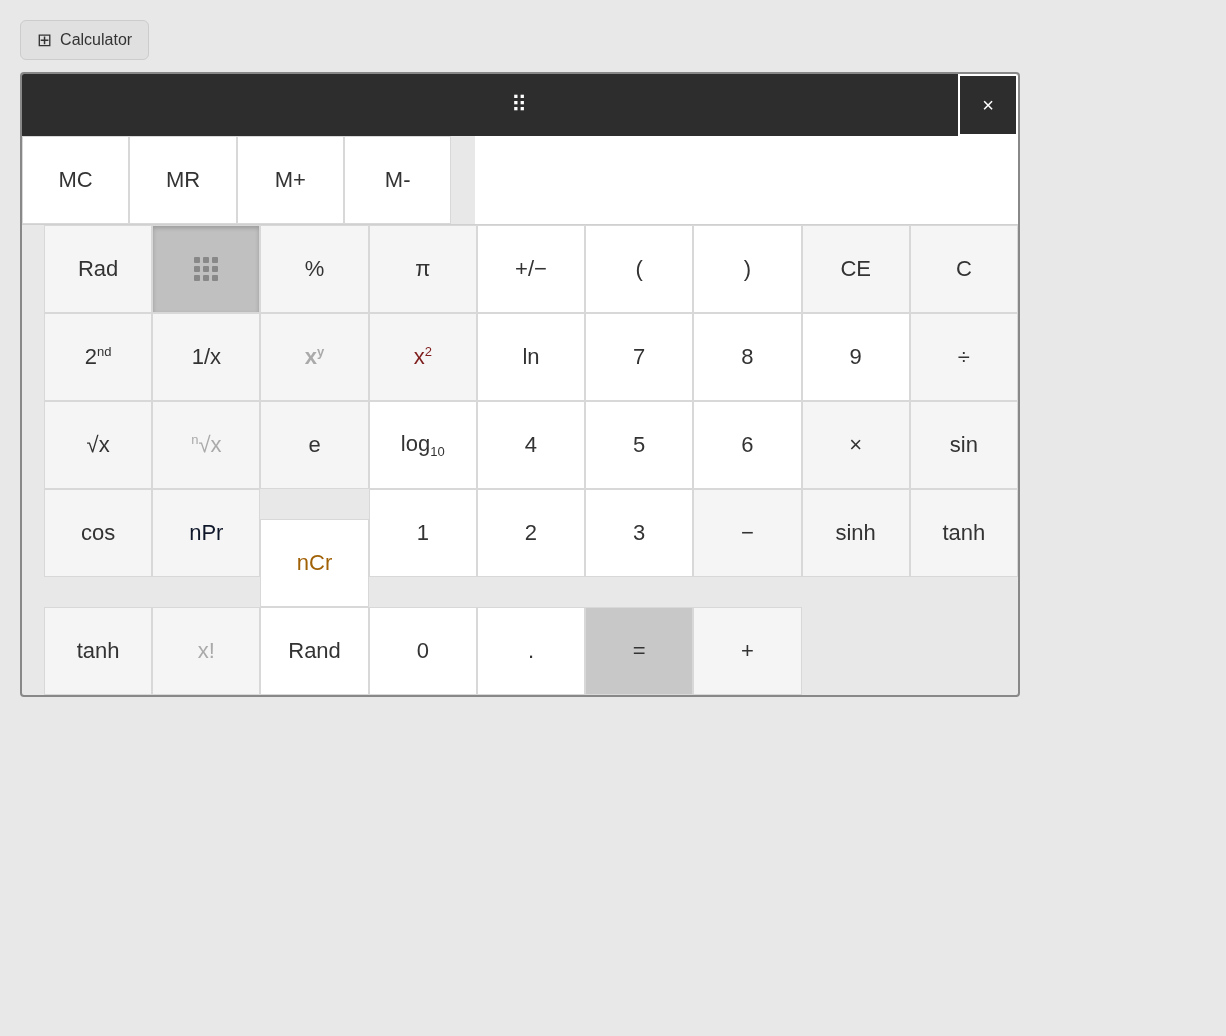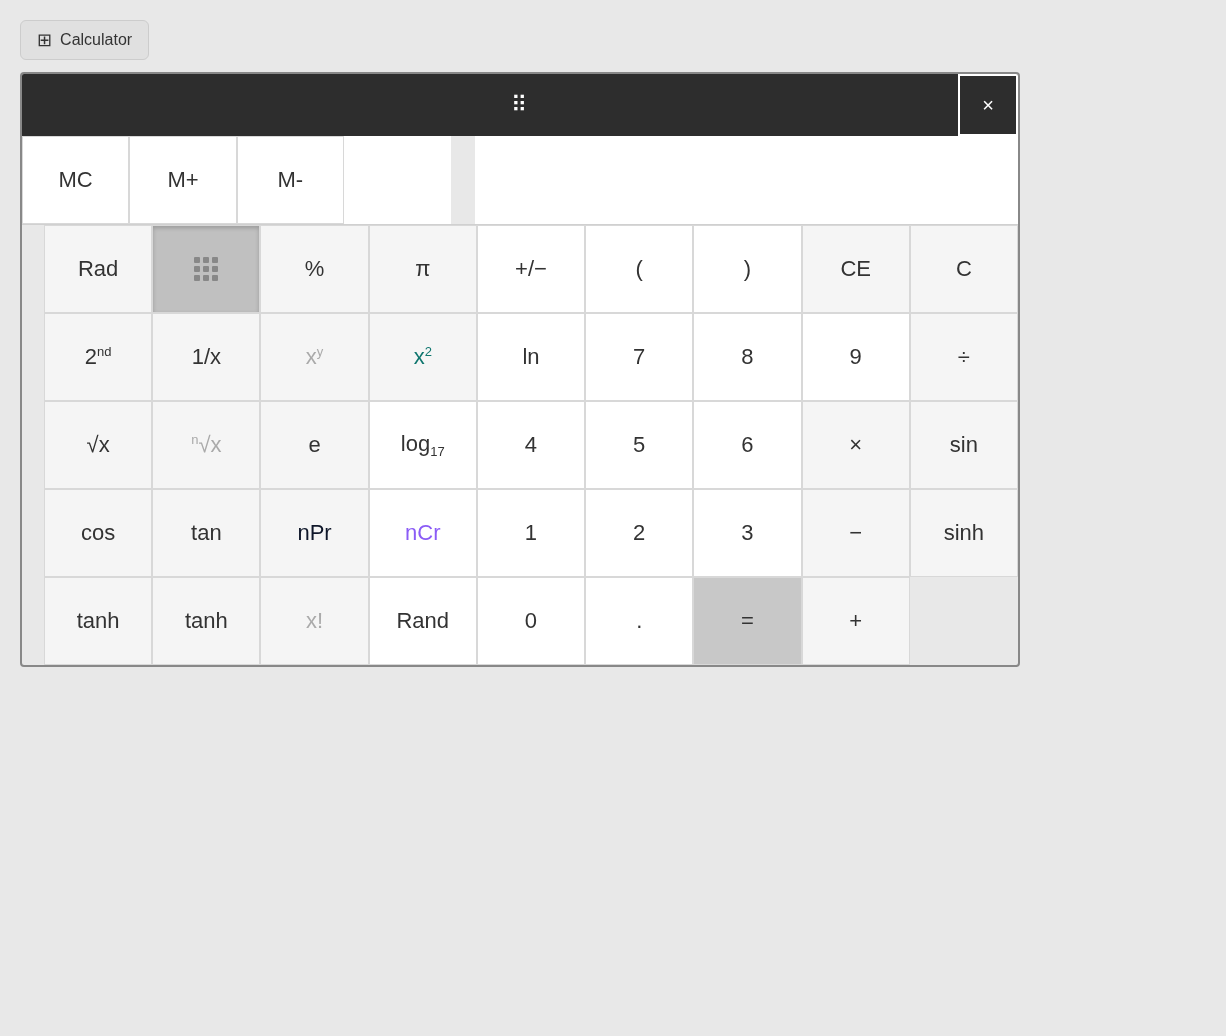--- a/index.html
+++ b/index.html
@@ -145,20 +145,21 @@
 <div class="calculator">
 
   <div class="calc-header">
     <span class="grid-icon">⠿</span>
     <button class="close-btn">×</button>
   </div>
 
   <div class="memory-row">
     <div class="mem-cells">
       <button class="mem-btn">MC</button>
+      <button class="mem-btn">MR</button>
       <button class="mem-btn">M+</button>
       <button class="mem-btn">M-</button>
     </div>
     <div class="empty-area"></div>
   </div>
 
   <div class="calc-grid" id="calc-grid">
   <button class="calc-btn light-gray">Rad</button>
       <button class="calc-btn active-btn">
         <span style="display:grid;grid-template-columns:repeat(3,6px);gap:3px;pointer-events:none;">
@@ -178,49 +179,48 @@
       <button class="calc-btn white-bg">+/−</button>
       <button class="calc-btn white-bg">(</button>
       <button class="calc-btn white-bg">)</button>
       <button class="calc-btn light-gray">CE</button>
       <button class="calc-btn light-gray">C</button>
       <button class="calc-btn light-gray">
         <span>2<sup style="font-size:13px">nd</sup></span>
       </button>
       <button class="calc-btn light-gray">1/x</button>
       <button class="calc-btn light-gray">
-        <span style="color: rgb(170, 170, 170);">x<sup style="font-size:13px">y</sup></span>
-      </button>
-      <button class="calc-btn light-gray">
-        <span style="color: #0f766e;">x<sup style="font-size:13px">2</sup></span>
+        <span style="color: rgb(170, 170, 170); font-weight: bold;">x<sup style="font-size:13px">y</sup></span>
+      </button>
+      <button class="calc-btn light-gray">
+        <span style="color: #7f1d1d;">x<sup style="font-size:13px">2</sup></span>
       </button>
       <button class="calc-btn white-bg">ln</button>
       <button class="calc-btn white-bg">7</button>
       <button class="calc-btn white-bg">8</button>
       <button class="calc-btn white-bg">9</button>
       <button class="calc-btn light-gray">÷</button>
       <button class="calc-btn light-gray">
         <span>√x</span>
       </button>
       <button class="calc-btn light-gray">
         <span><sup style="font-size:13px;color:#aaa">n</sup><span style="color:#aaa">√x</span></span>
       </button>
       <button class="calc-btn light-gray">e</button>
       <button class="calc-btn white-bg">
-        <span>log<sub style="font-size:13px">17</sub></span>
+        <span>log<sub style="font-size:13px">10</sub></span>
       </button>
       <button class="calc-btn white-bg">4</button>
       <button class="calc-btn white-bg">5</button>
       <button class="calc-btn white-bg">6</button>
       <button class="calc-btn light-gray">×</button>
       <button class="calc-btn light-gray">sin</button>
       <button class="calc-btn light-gray">cos</button>
-      <button class="calc-btn light-gray">tan</button>
       <button class="calc-btn light-gray" style="color: #0f172a;">nPr</button>
-      <button class="calc-btn white-bg" style="color: #8b5cf6;">nCr</button>
+      <button class="calc-btn white-bg" style="color: #a16207; margin-top: 30px;">nCr</button>
       <button class="calc-btn white-bg">1</button>
       <button class="calc-btn white-bg">2</button>
       <button class="calc-btn white-bg">3</button>
       <button class="calc-btn light-gray">−</button>
       <button class="calc-btn light-gray">sinh</button>
       <button class="calc-btn light-gray">tanh</button>
       <button class="calc-btn light-gray">tanh</button>
       <button class="calc-btn light-gray" style="color: rgb(170, 170, 170);">x!</button>
       <button class="calc-btn white-bg">Rand</button>
       <button class="calc-btn white-bg">0</button>

